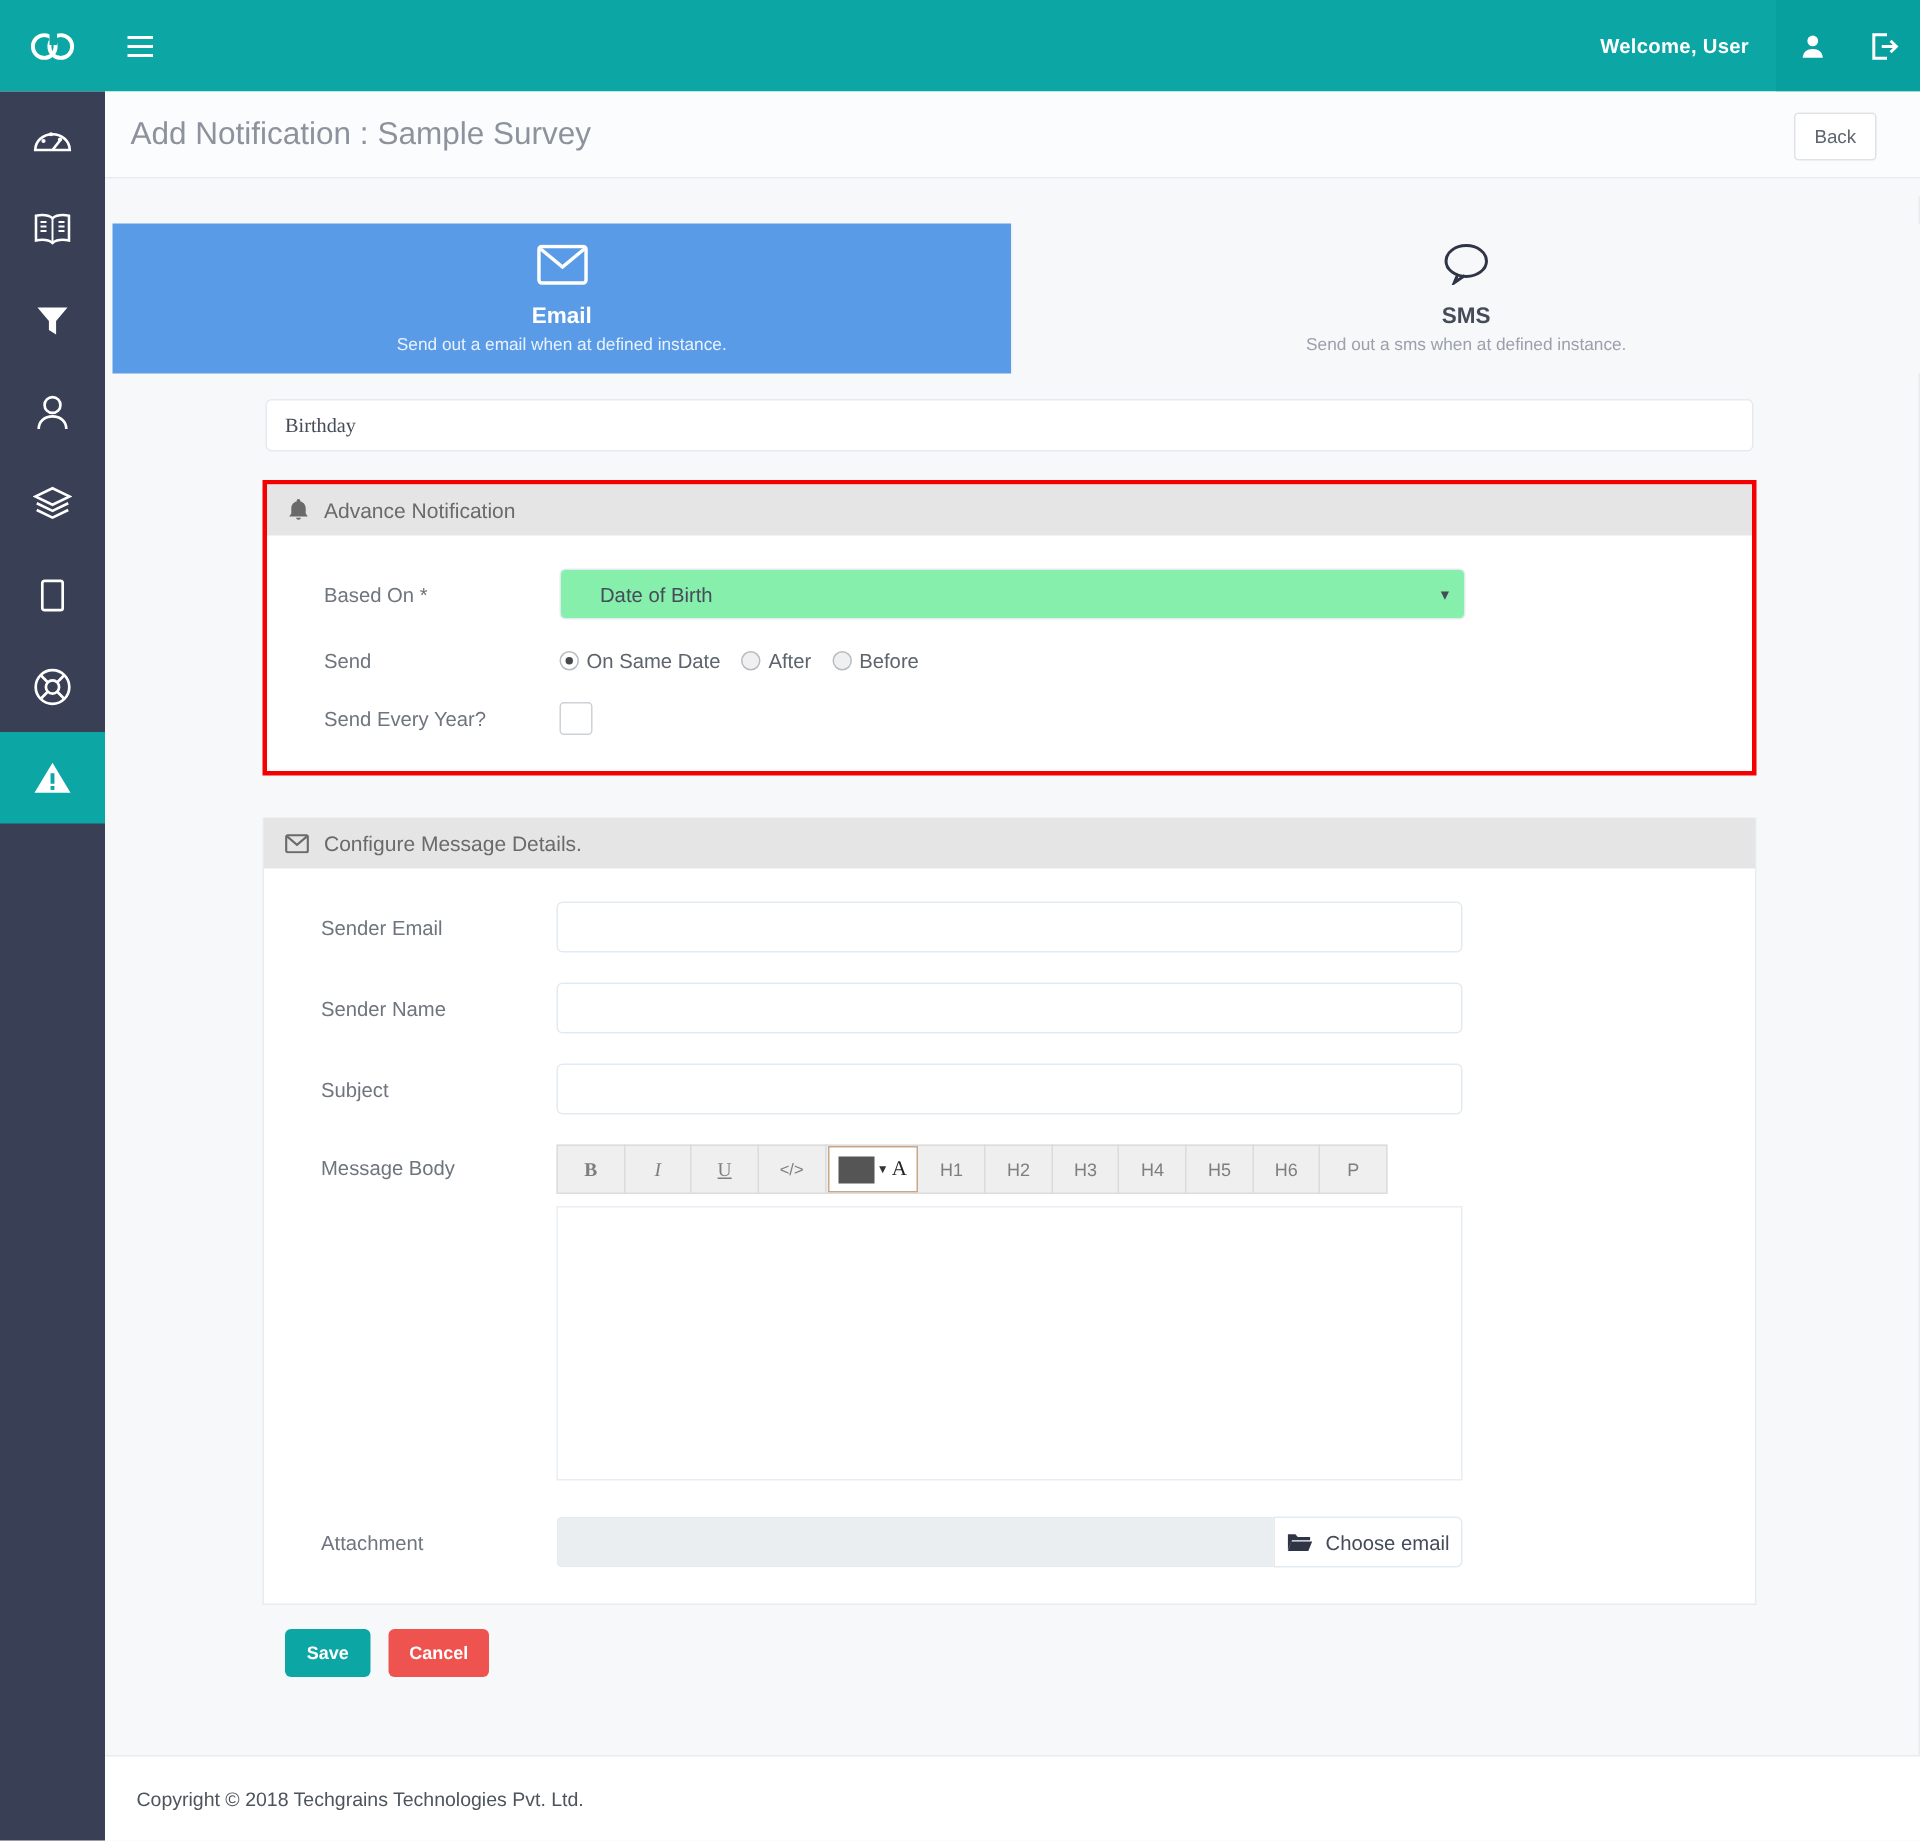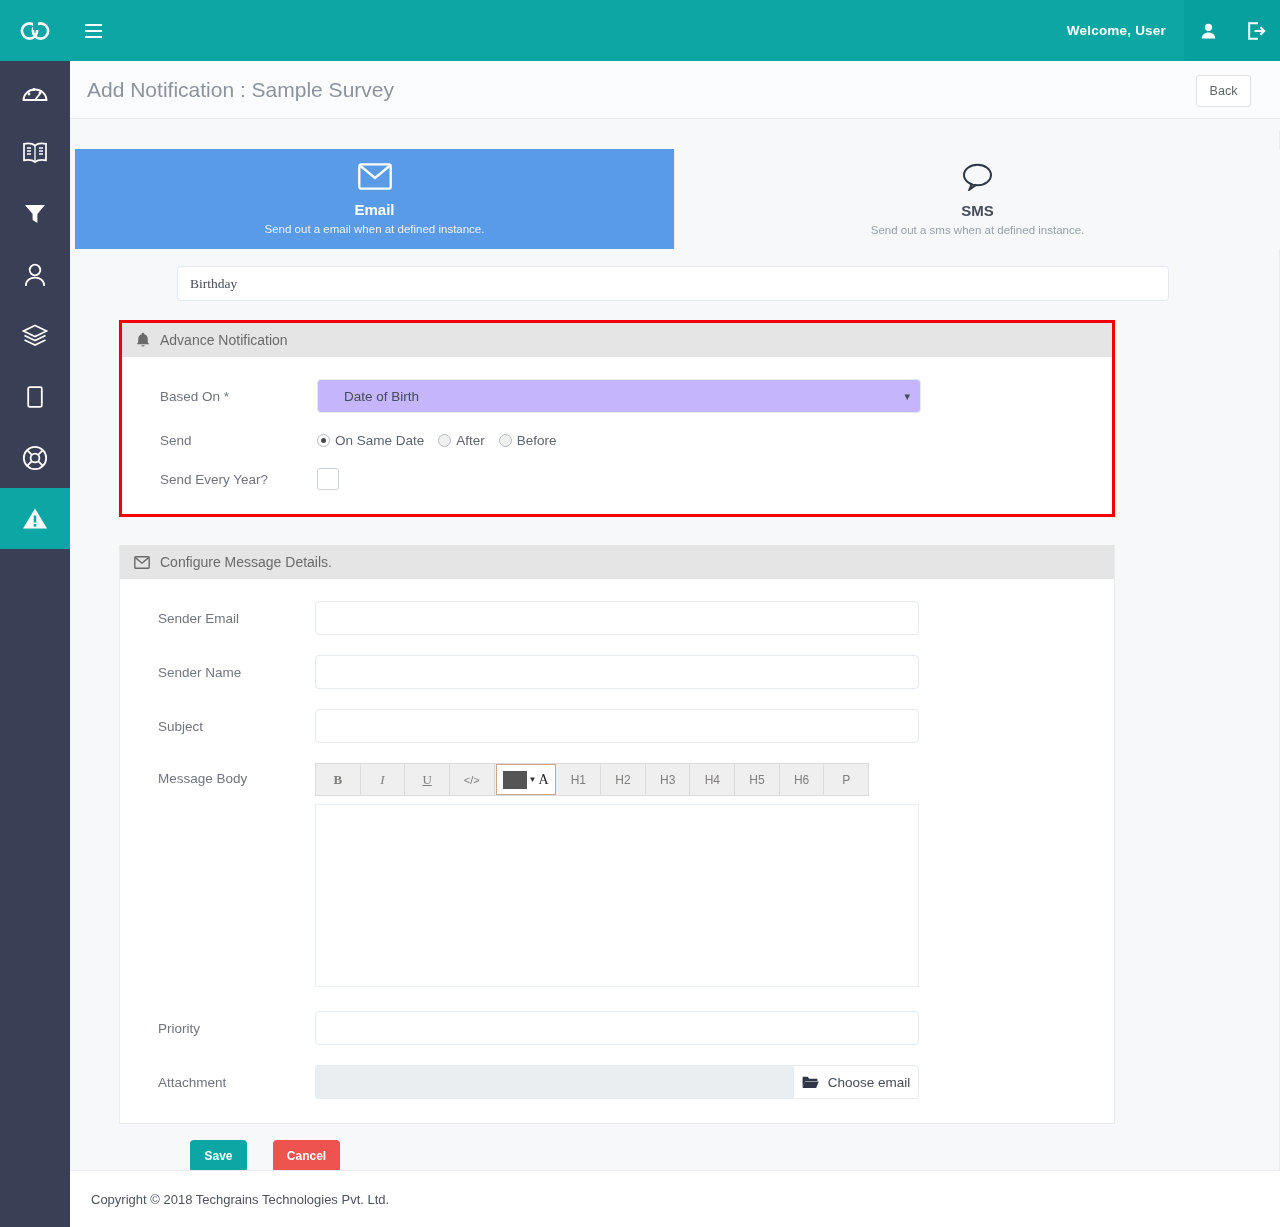--- a/index.html
+++ b/index.html
@@ -90,21 +90,21 @@
   .name-row { margin: 17px 0 0 107px; }
   .name-input {
     width: 992px; height: 35px; border: 1px solid #e3ebf2;
     border-radius: 4px; background: #fff; font-size: 13.5px;
     color: #454b58; padding: 0 12px;
     font-family: Liberation Serif, serif; outline: none;
   }
 
   
   .panel {
-    width: 996px; margin-left: 49px; background: #fff;
+    width: 996px; margin-left: 105px; background: #fff;
     border: 1px solid #e8ecef;
   }
   .panel.highlight { border: 3px solid #f50000; margin-top: 19px; }
   .panel.plain { margin-top: 28px; border-top: none; }
   .panel-head {
     height: 34px; background: #e5e5e5; display: flex;
     align-items: center; padding-left: 14px; gap: 10px;
   }
   .panel-head-title { font-size: 14px; color: #6a6a6a; }
   .panel-body { padding: 22px 0 20px 0; }
@@ -115,21 +115,21 @@
     color: #6f757e;
   }
   .finput {
     width: 604px; height: 34px; border: 1px solid #e3ebf2;
     border-radius: 4px; background: #fff; font-size: 13.5px;
     color: #454b58; padding: 0 12px; outline: none;
     font-family: "Liberation Sans", sans-serif;
   }
   .fselect {
     width: 604px; height: 34px; border: 1px solid #e3ebf2;
-    border-radius: 4px; background: #c4b5fd; font-size: 13.5px;
+    border-radius: 4px; background: #86efac; font-size: 13.5px;
     color: #454b58; padding: 0 12px; outline: none;
     display: flex; align-items: center; cursor: pointer;
     position: relative;
   }
   .fselect .sel-val { padding-left: 14px; }
   .caret {
     position: absolute; right: 10px; font-size: 11px; color: #454b58;
   }
   .radio-group { display: flex; align-items: center; gap: 7px; font-size: 13.5px; color: #5d646d; }
   .radio-group label { display: flex; align-items: center; gap: 5px; cursor: pointer; margin-right: 7px;}
@@ -183,21 +183,21 @@
     border-radius: 4px 0 0 4px;
   }
   .choose-btn {
     width: 126px; height: 34px; background: #fff;
     border: 1px solid #e3ebf2; border-radius: 0 4px 4px 0;
     display: flex; align-items: center; justify-content: center;
     gap: 9px; font-size: 13.5px; color: #454b58; cursor: pointer;
   }
 
   
-  .actions { margin: 16px 0 0 120px; display: flex; gap: 26px; }
+  .actions { margin: 16px 0 0 120px; display: flex; gap: 12px; }
   .btn {
     height: 32px; border: none; border-radius: 4px; color: #fff;
     font-size: 12px; font-weight: bold; cursor: pointer;
     font-family: "Liberation Sans", sans-serif;
   }
   .btn.save { width: 57px; background: #0ca7a5; }
   .btn.cancel { width: 67px; background: #ef5350; }
 
   
   .footer {
@@ -418,24 +418,20 @@
             <div class="tb-btn heading">H3</div>
             <div class="tb-btn heading">H4</div>
             <div class="tb-btn heading">H5</div>
             <div class="tb-btn heading">H6</div>
             <div class="tb-btn heading">P</div>
           </div>
           <div class="editor-area"></div>
         </div>
       </div>
 
-      <div class="frow">
-        <div class="flabel">Priority</div>
-        <input class="finput" type="text" value="" style="">
-      </div>
 
       <div class="frow" style="margin-bottom:4px">
         <div class="flabel">Attachment</div>
         <div class="attach-wrap">
           <div class="attach-field"></div>
           <div class="choose-btn">
             <svg width="17" height="14" viewBox="0 0 17 14">
               <path d="M0.6 12.6V1.8h5l1.6 1.9h8.2v2.2H3.4L0.6 12.6z" fill="#2f3545"></path>
               <path d="M2.8 6.6h14L14.2 13H0.6z" fill="#2f3545"></path>
             </svg>

